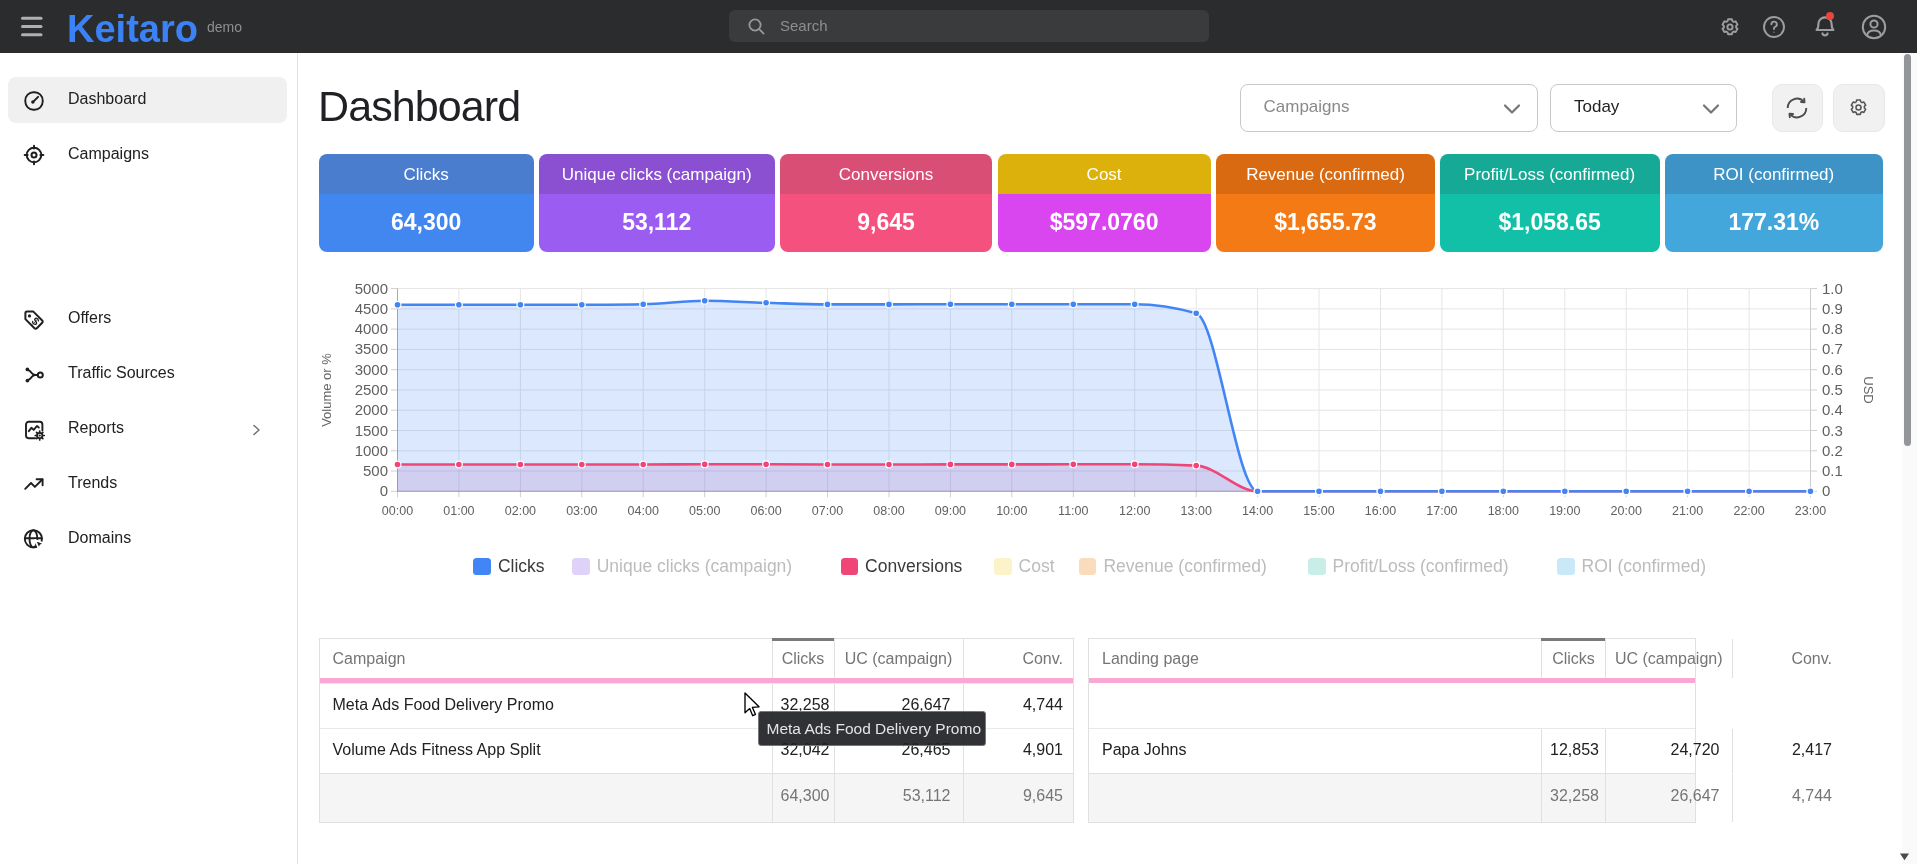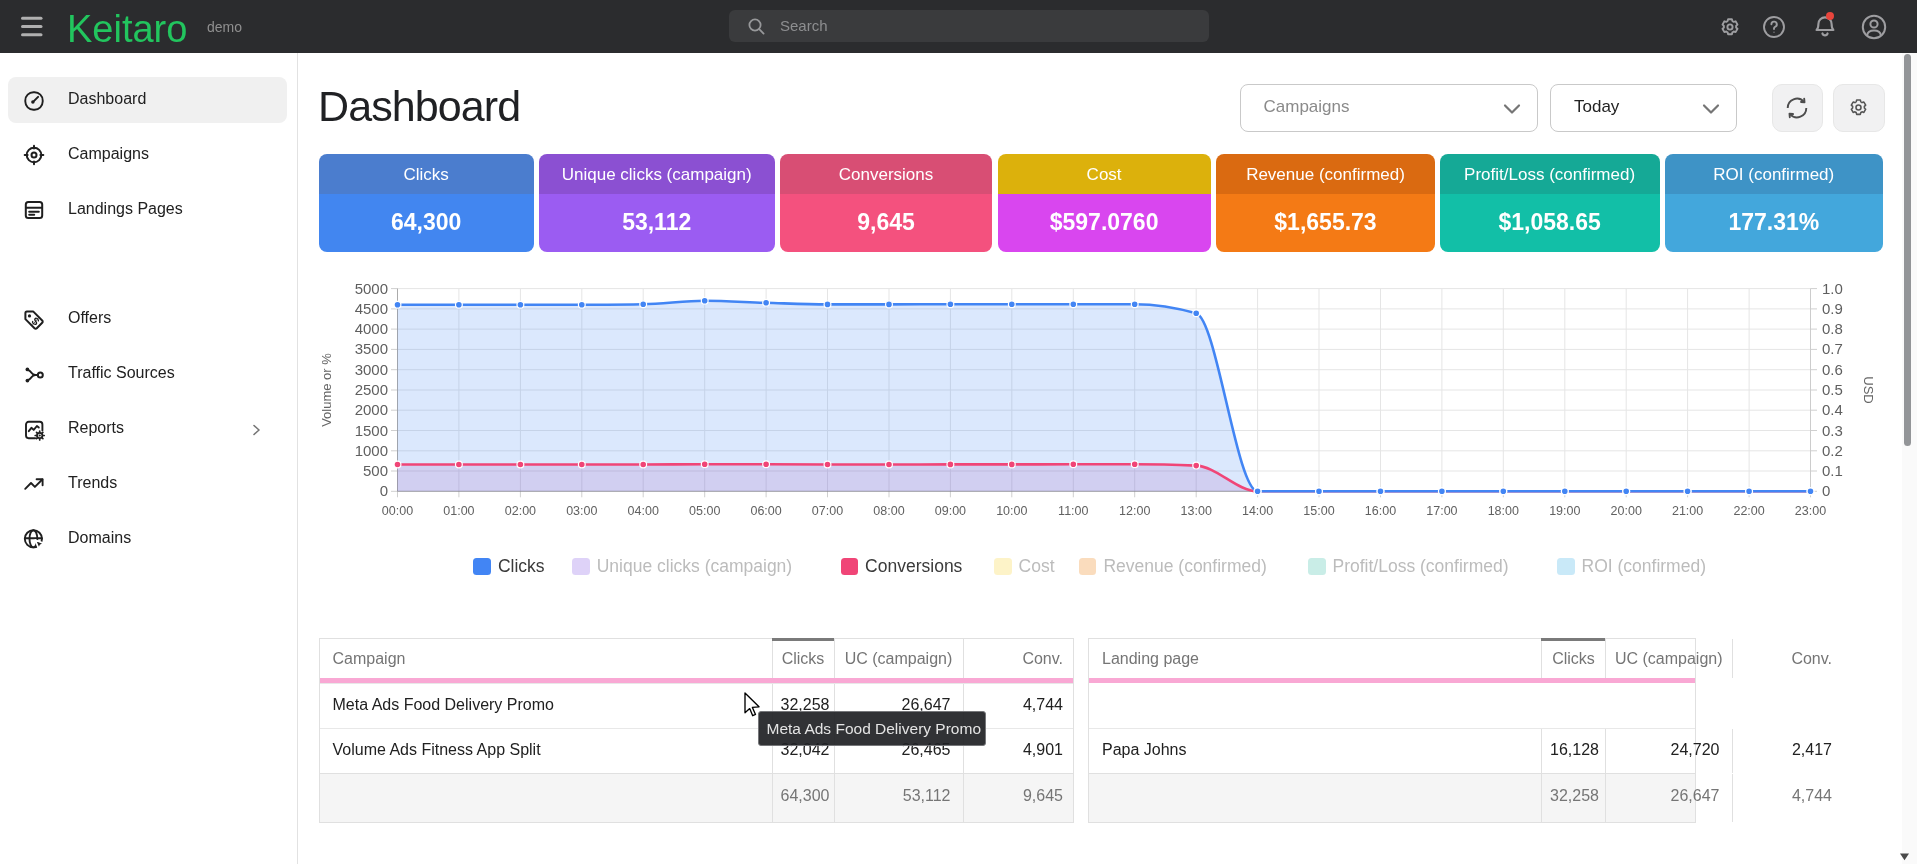--- a/index.html
+++ b/index.html
@@ -1,18 +1,18 @@
 <!DOCTYPE html>
 <html><head><meta charset="utf-8"><title>Dashboard</title>
 <style>
 *{margin:0;padding:0;box-sizing:border-box}
 html,body{width:1917px;height:864px;overflow:hidden;background:#fff;font-family:"Liberation Sans",sans-serif;position:relative}
 .abs{position:absolute}
 .topbar{position:absolute;left:0;top:0;width:1917px;height:53px;background:#2b2c2e}
-.logo{position:absolute;left:67px;top:10px;font-size:38px;line-height:38px;font-weight:normal;color:#22c55e;letter-spacing:0px}
+.logo{position:absolute;left:67px;top:10px;font-size:38px;line-height:38px;font-weight:bold;color:#3b82f6;letter-spacing:0px}
 .demo{position:absolute;left:207px;top:19px;font-size:14px;color:#8f8f8f}
 .search{position:absolute;left:729px;top:10px;width:480px;height:32px;background:#3a3b3d;border-radius:6px}
 .search span{position:absolute;left:51px;top:7px;font-size:15px;color:#8d8e90}
 .sidebar{position:absolute;left:0;top:53px;width:298px;height:811px;background:#fff;border-right:1px solid #e2e2e2}
 .sitem{position:absolute;left:8px;width:279px;height:46px;border-radius:8px}
 .sitem.active{background:#f0f0f0}
 .sitem .sicon{position:absolute;left:14px;top:12px}
 .sitem span{position:absolute;left:60px;top:13.5px;font-size:16px;color:#212121}
 .sitem .chev{position:absolute;right:24px;top:17px}
 .title{position:absolute;left:318px;top:82px;font-size:43px;color:#202124;letter-spacing:-0.9px}
@@ -106,31 +106,20 @@
         <g stroke-width="2">
           <circle cx="12" cy="12" r="7.3"></circle>
           <circle cx="12" cy="12" r="2.5"></circle>
           <line x1="12" y1="2.7" x2="12" y2="5.6"></line>
           <line x1="12" y1="18.4" x2="12" y2="21.3"></line>
           <line x1="2.7" y1="12" x2="5.6" y2="12"></line>
           <line x1="18.4" y1="12" x2="21.3" y2="12"></line>
         </g>
       </svg>
       <span>Campaigns</span>
-    </div>
-<div class="sitem" style="top:133.2px">
-      <svg class="sicon" width="24" height="24" viewBox="0 0 24 24" fill="none" stroke="#1f1f1f" stroke-width="1.9" stroke-linecap="round" stroke-linejoin="round">
-        <g stroke-width="2">
-          <rect x="3.8" y="4.1" width="16.4" height="15.8" rx="2.5"></rect>
-          <line x1="4" y1="9.7" x2="20" y2="9.7"></line>
-          <line x1="7.2" y1="13.7" x2="16.8" y2="13.7"></line>
-          <line x1="7.2" y1="16.8" x2="12.2" y2="16.8"></line>
-        </g>
-      </svg>
-      <span>Landings Pages</span>
     </div>
 <div class="sitem" style="top:242.9px">
       <svg class="sicon" width="24" height="24" viewBox="0 0 24 24" fill="none" stroke="#1f1f1f" stroke-width="1.9" stroke-linecap="round" stroke-linejoin="round">
         <path d="M11.1,3.4 h-6.2 a1.5,1.5 0 0 0 -1.5,1.5 v6.2 l9.1,9.1 a1.6,1.6 0 0 0 2.3,0 l5.4,-5.4 a1.6,1.6 0 0 0 0,-2.3 z" stroke-width="2"></path>
         <circle cx="7.5" cy="7.9" r="1.6" fill="#1f1f1f" stroke="none"></circle>
         <g transform="rotate(40 13.4 13.4)">
           <text x="13.4" y="17.1" font-size="11" font-weight="bold" fill="#1f1f1f" stroke="none" text-anchor="middle" font-family="Liberation Sans,sans-serif">$</text>
         </g>
       </svg>
       <span>Offers</span>
@@ -518,21 +507,21 @@
       </div>
 <div class="td num vb" style="left:642.5px;width:112.5px">
         <span class="htxt">Conv.</span>
       </div>
 </div>
 <div class="tr" style="top:89px;height:45px">
 <div class="td name" style="left:0;width:452px">
         <span class="btxt">Papa Johns</span>
       </div>
 <div class="td clk vb" style="left:452px;width:64px">
-        <span class="btxt">16,128</span>
+        <span class="btxt">12,853</span>
       </div>
 <div class="td num vb" style="left:516px;width:126.5px">
         <span class="btxt">24,720</span>
       </div>
 <div class="td num vb" style="left:642.5px;width:112.5px">
         <span class="btxt">2,417</span>
       </div>
 </div>
 <div class="tr tf" style="top:134px;height:49px">
 <div class="td name" style="left:0;width:452px"></div>

